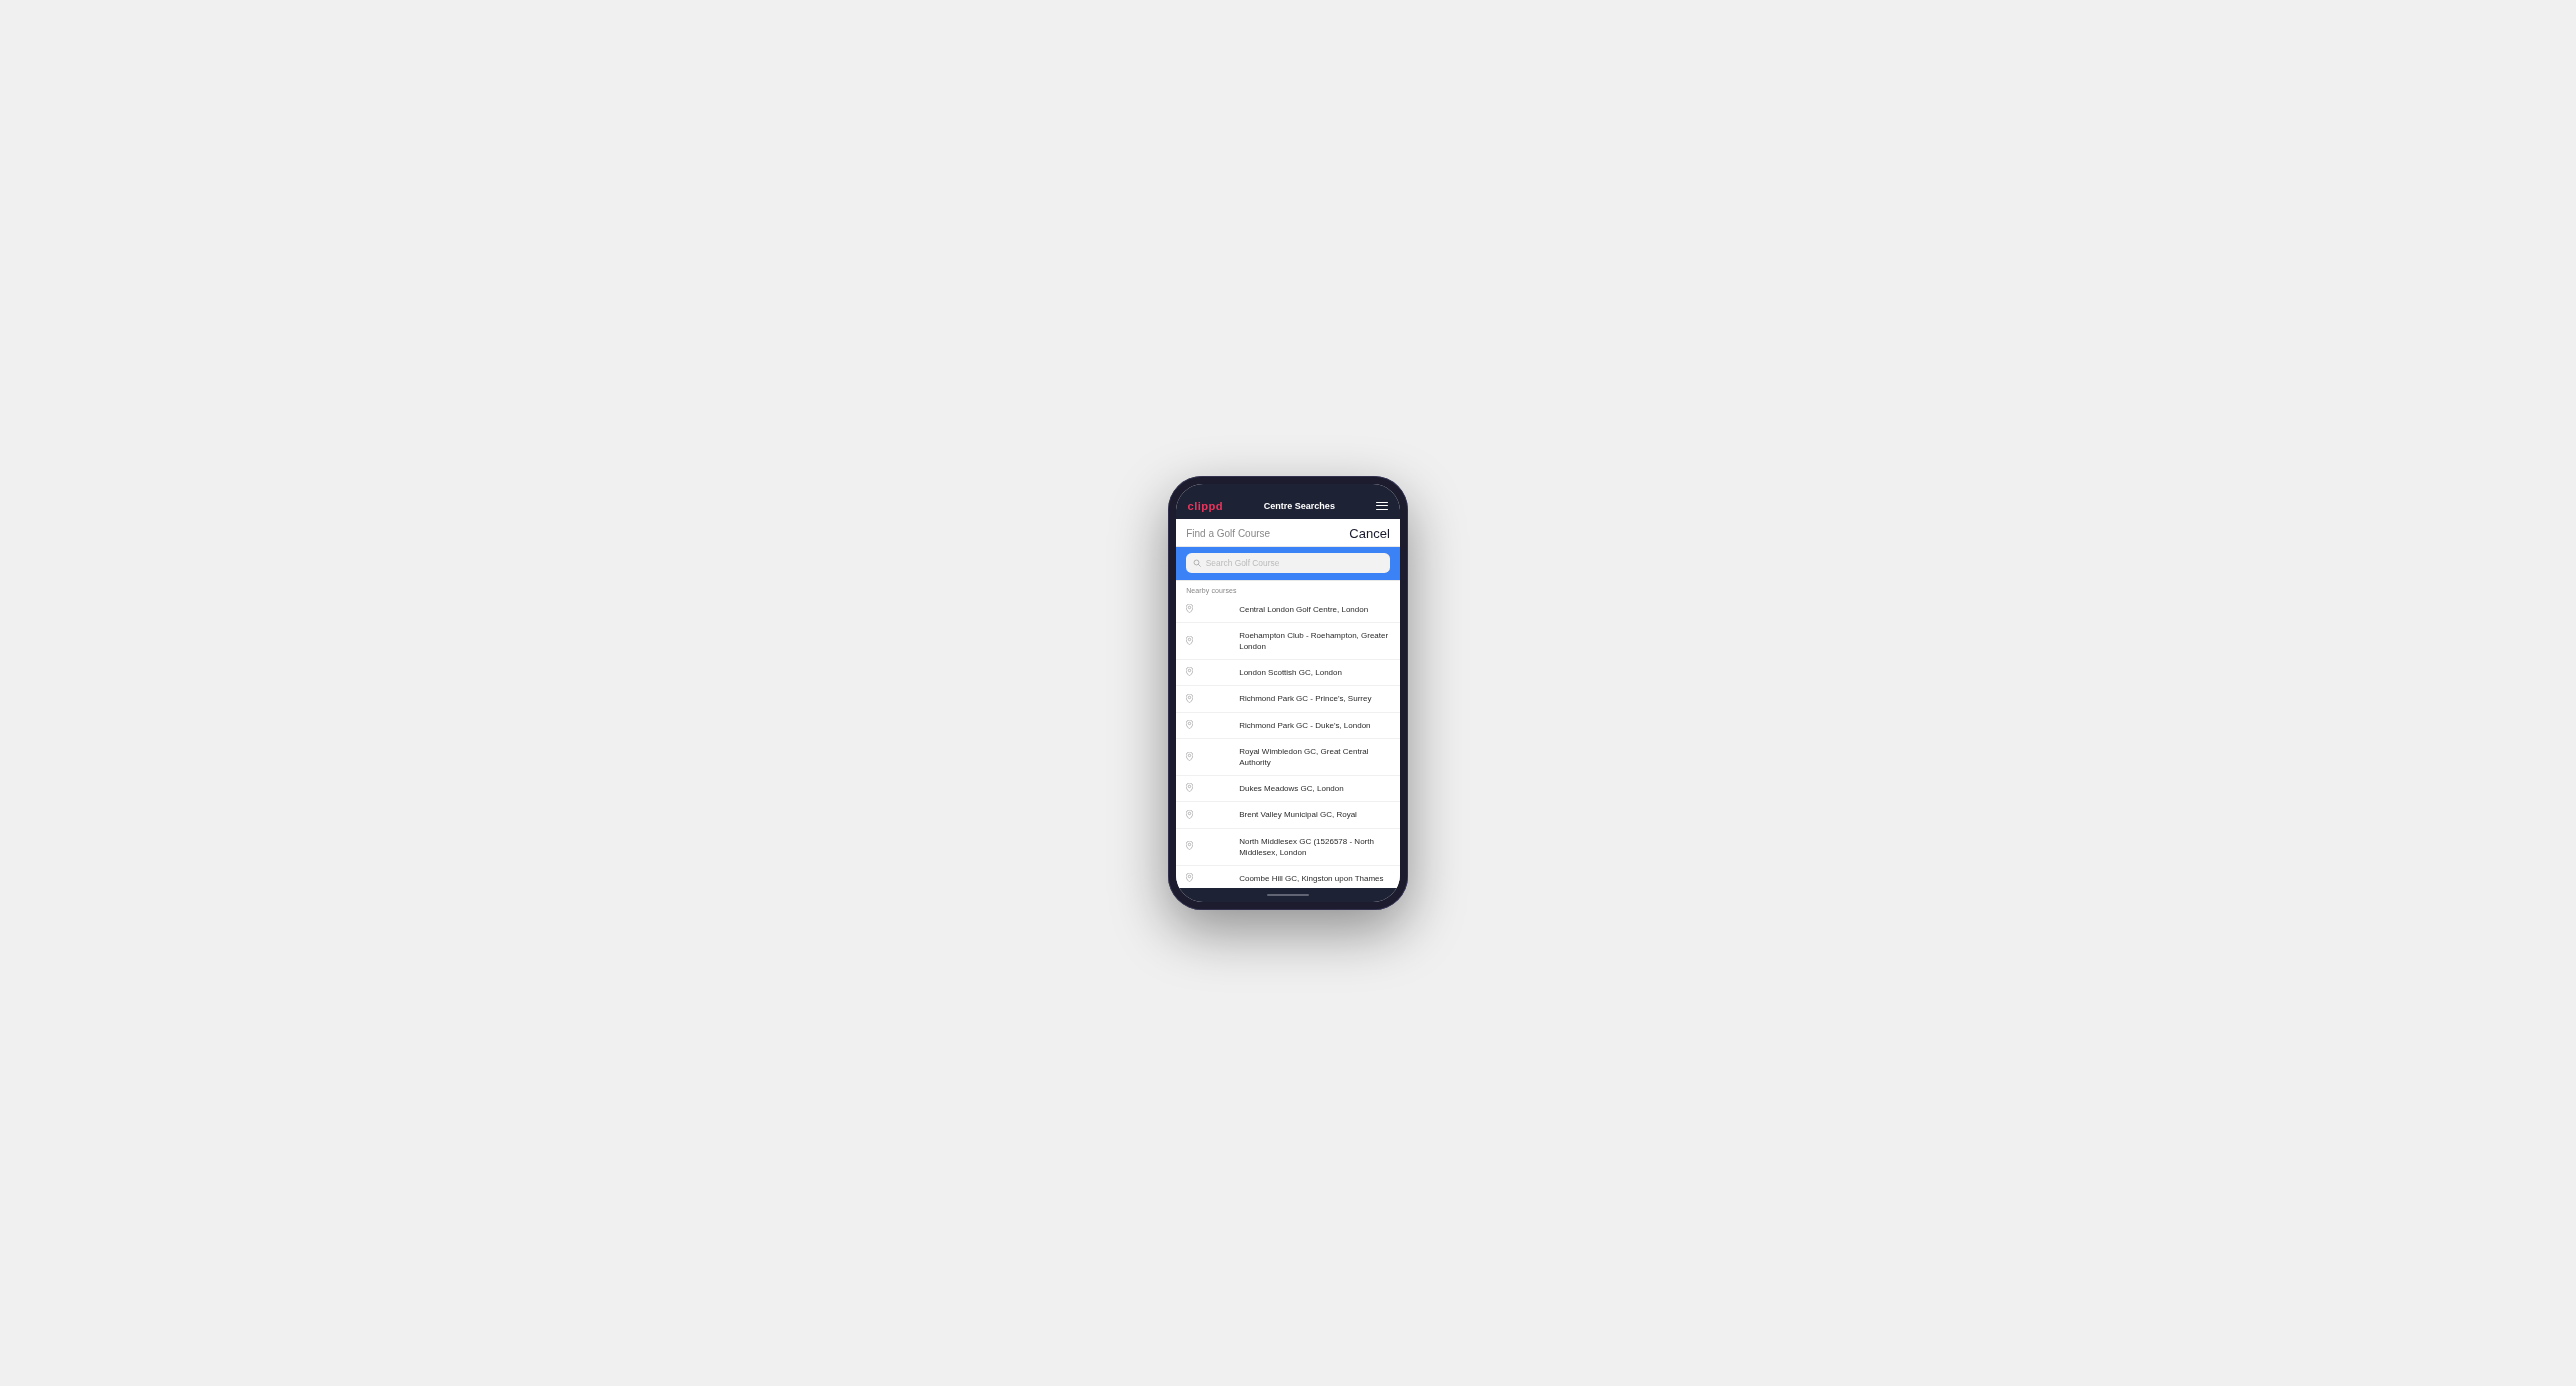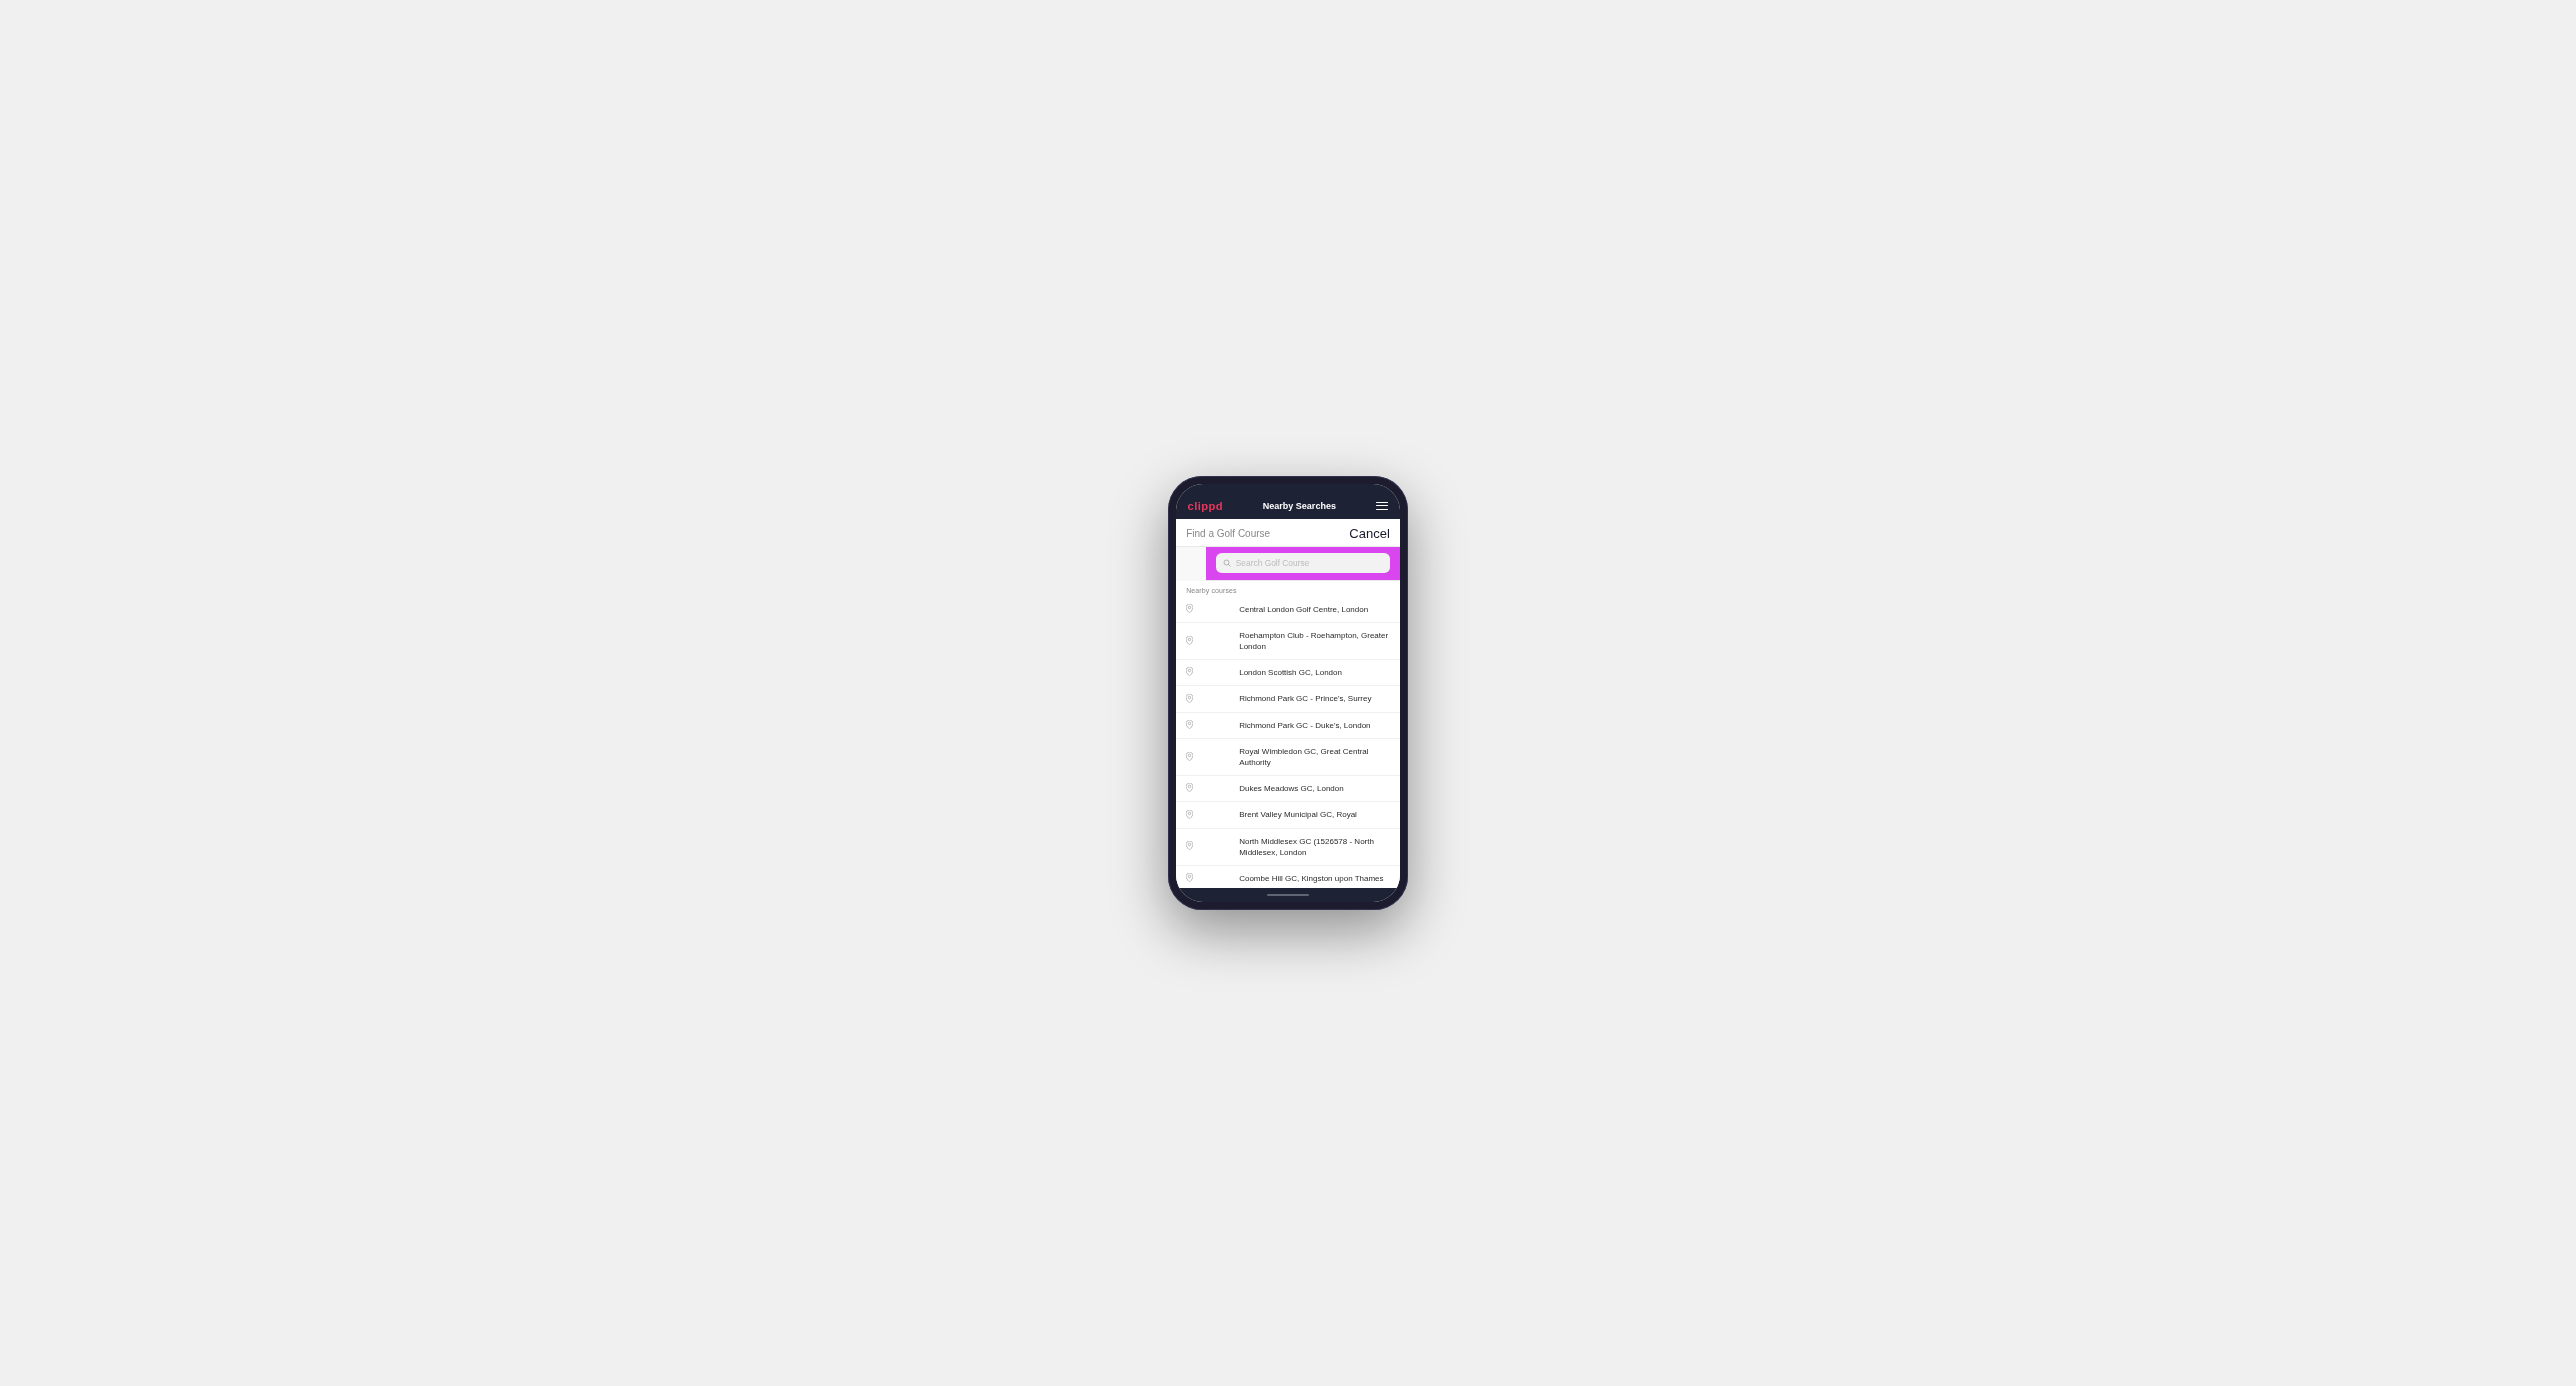--- a/index.html
+++ b/index.html
@@ -108,25 +108,24 @@
       font-size: 13px;
       color: #1a1a2e;
       font-weight: 500;
       cursor: pointer;
       background: none;
       border: none;
     }
 
     
     .search-container {
-      background: #d946ef;
+      background: #3b82f6;
       padding: 5.6px 9.8px 7px;
       border-bottom: 0.7px solid #e8e8e8;
       flex-shrink: 0;
-      margin-left: 30px;
     }
 
     .search-input-wrapper {
       display: flex;
       align-items: center;
       background: #f2f2f2;
       border-radius: 5.6px;
       padding: 4.2px 7px;
       gap: 4.2px;
     }
@@ -207,21 +206,21 @@
 </head>
 <body>
 
 <div class="phone-outer">
   <div class="phone-inner">
 
     <div class="status-bar"></div>
 
     <div class="top-nav">
       <span class="logo">clippd</span>
-      <span class="nav-title">Nearby Searches</span>
+      <span class="nav-title">Centre Searches</span>
       <div class="hamburger-icon">
         <span></span>
         <span></span>
         <span></span>
       </div>
     </div>
 
     <div class="main-content">
 
       <div class="search-header">

